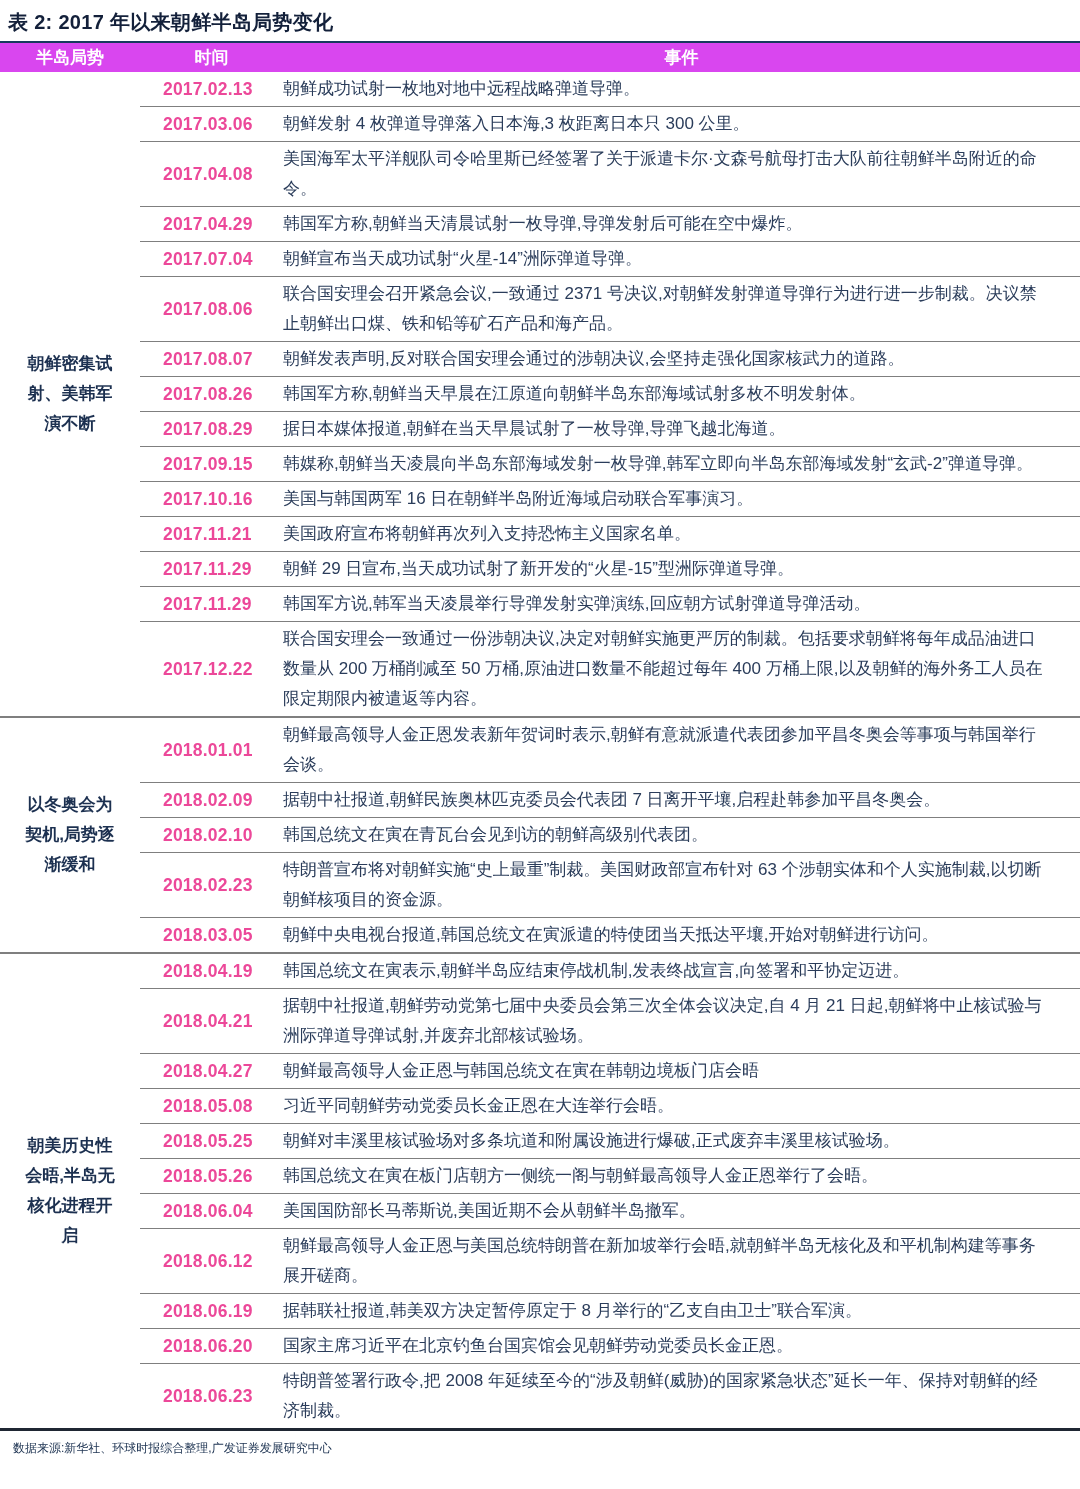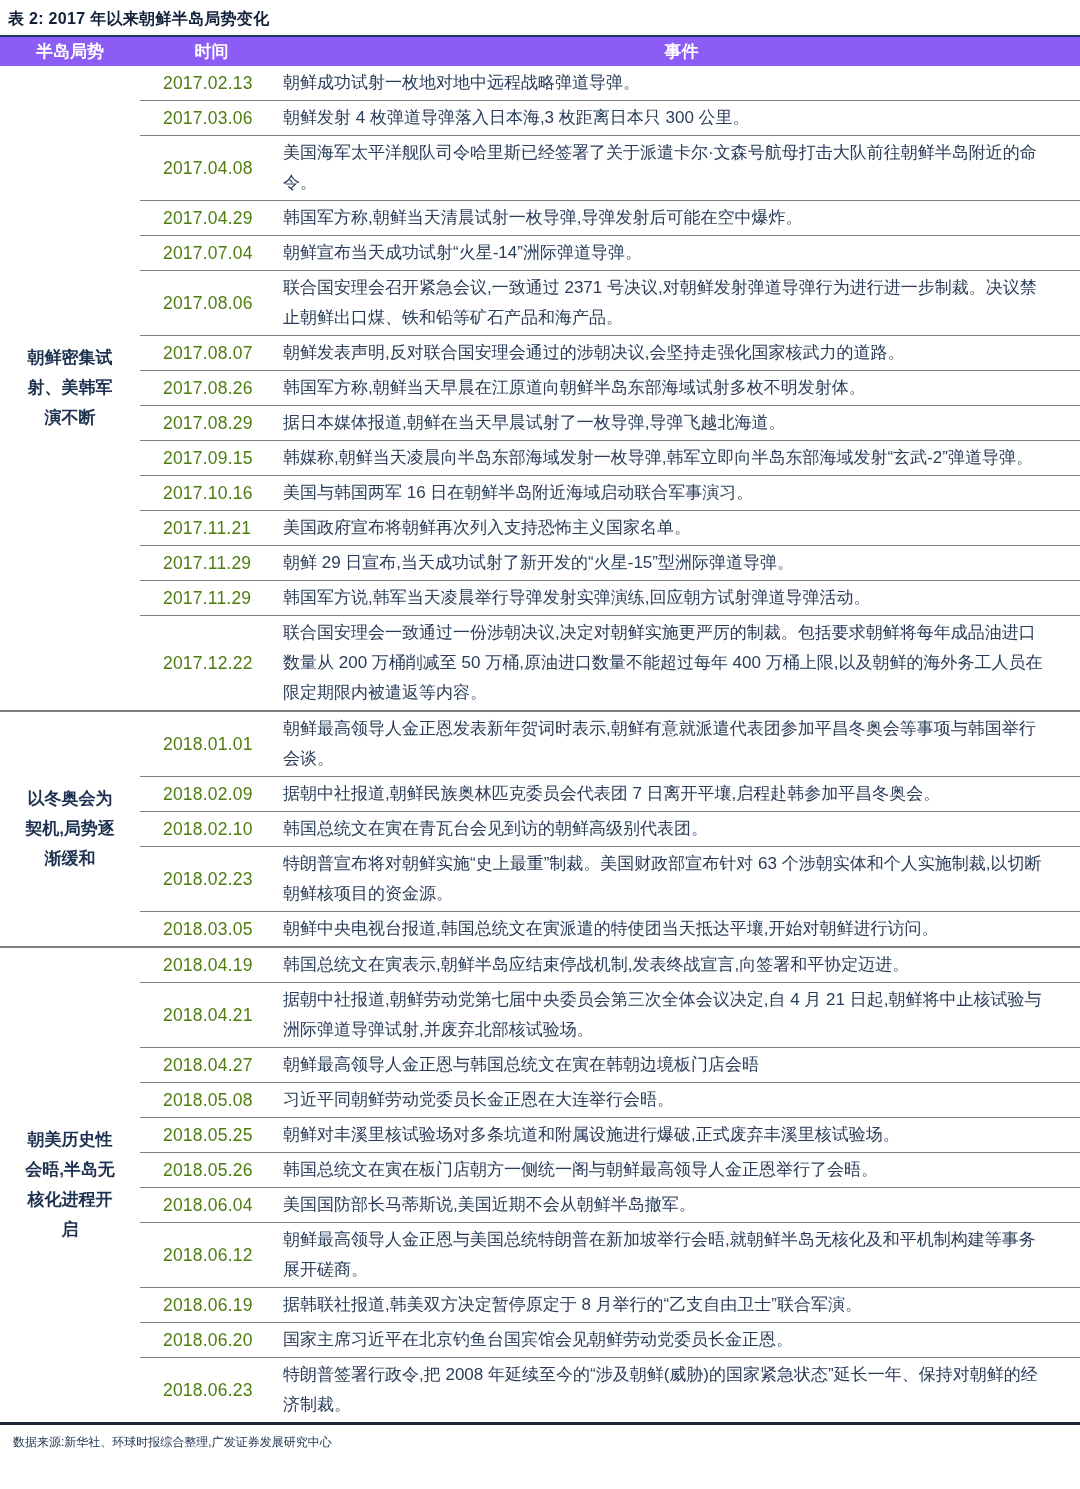--- a/index.html
+++ b/index.html
@@ -3,25 +3,25 @@
 <meta charset="utf-8">
 <style>
   html,body{margin:0;padding:0;background:#ffffff;}
   .page{
     width:1080px;height:1489px;background:#ffffff;overflow:hidden;
     font-family:"Liberation Sans","DejaVu Sans",sans-serif;
     box-sizing:border-box;position:relative;
   }
   .title{
     padding:9px 10px 5px 8px;
-    font-size:16px;font-weight:bold;color:#13203a;letter-spacing:0.3px;
+    font-size:20px;font-weight:bold;color:#13203a;letter-spacing:0.3px;
   }
   .thead{
     display:flex;align-items:center;
-    background:#8b5cf6;color:#ffffff;
+    background:#d946ef;color:#ffffff;
     height:29px;border-top:2px solid #173a5e;
     font-weight:bold;font-size:17px;
   }
   .th{box-sizing:border-box;}
   .col-label{width:140px;flex:0 0 140px;text-align:center;}
   .col-date{width:143px;flex:0 0 143px;text-align:center;}
   .col-event{flex:1;text-align:center;}
   .tbody{border-bottom:3px solid #1f2633;}
   .group{display:flex;}
   .group + .group{border-top:2px solid #7f7f7f;}
@@ -30,21 +30,21 @@
     display:flex;align-items:center;justify-content:center;
     text-align:center;padding:0 24px;
     font-weight:bold;font-size:17px;line-height:30px;color:#1c3050;
   }
   .rows{flex:1;display:flex;flex-direction:column;}
   .row{display:flex;padding:2px 0;}
   .row:not(:last-child){border-bottom:1px solid #7f7f7f;}
   .cell-date{
     width:143px;flex:0 0 143px;box-sizing:border-box;
     display:flex;align-items:center;padding-left:23px;
-    font-weight:normal;font-size:17.5px;color:#4d7c0f;
+    font-weight:bold;font-size:17.5px;color:#ec4899;
     letter-spacing:0.2px;white-space:nowrap;
   }
   .cell-event{
     flex:1;display:flex;align-items:center;box-sizing:border-box;
     padding-right:31px;
     font-size:17px;line-height:30px;color:#2a3c5a;
   }
   .source{
     padding:9px 10px 0 13px;
     font-size:12px;color:#1b3150;

